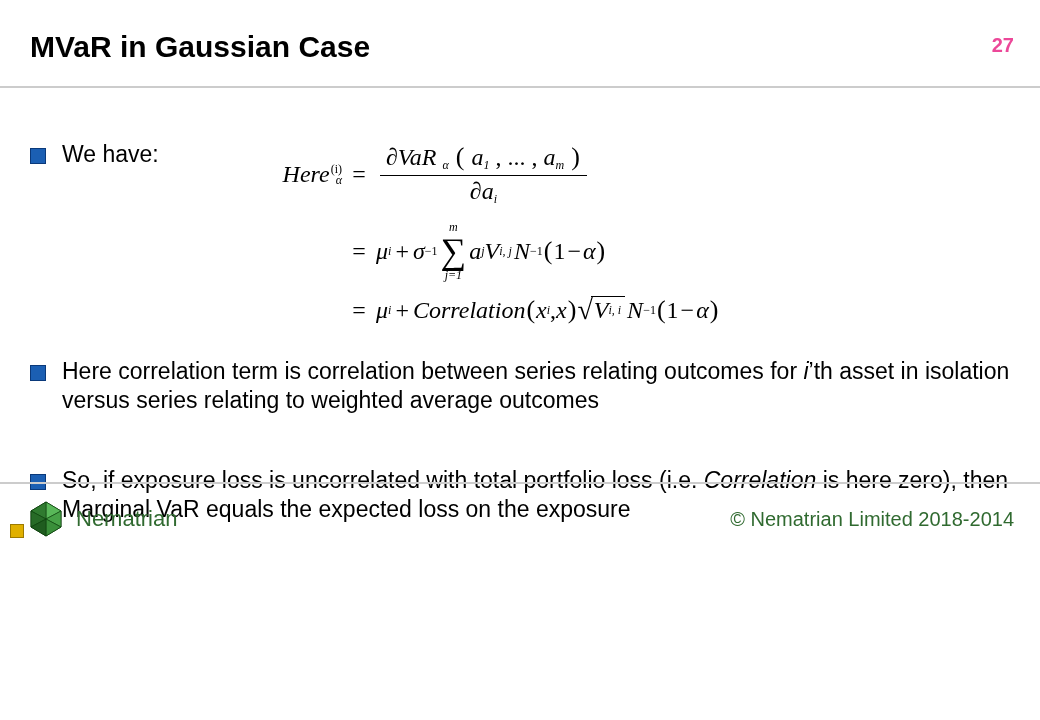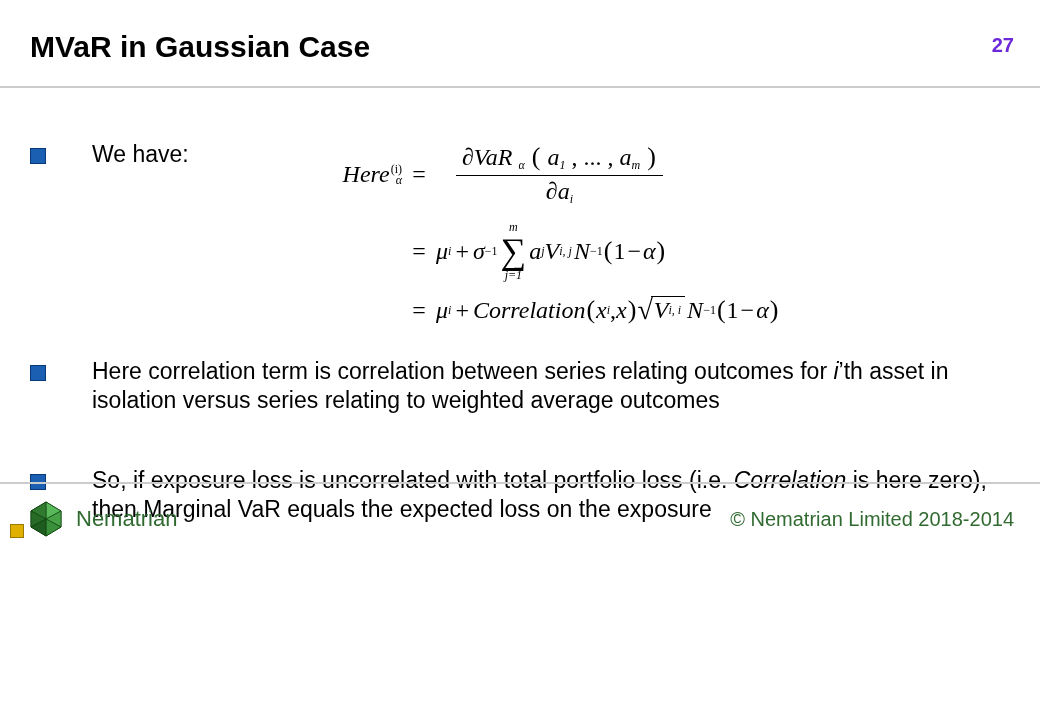--- a/index.html
+++ b/index.html
@@ -30,33 +30,32 @@
     font-size: 30px;
     font-weight: bold;
     color: #000;
   }
   .slide-number {
     position: absolute;
     right: 26px;
     top: 34px;
     font-size: 20px;
     font-weight: bold;
-    color: #6d28d9;
+    color: #ec4899;
   }
   .content {
     position: absolute;
     top: 100px;
     left: 30px;
     right: 30px;
   }
   .row {
     display: flex;
     align-items: flex-start;
     margin-top: 18px;
-    gap: 30px;
   }
   .sqbullet {
     width: 14px;
     height: 14px;
     flex: 0 0 14px;
     background: #1b5fb3;
     border: 1px solid #0a397a;
     margin-top: 8px;
     margin-right: 16px;
   }
@@ -112,21 +111,21 @@
   .ss .sup { }
   .ss .sub { }
   .subsmall { font-size: 12px; vertical-align: -4px; font-style: italic; }
   .supsmall { font-size: 12px; vertical-align: 8px; font-style: normal; }
 
   .frac {
     display: inline-flex;
     flex-direction: column;
     align-items: center;
     vertical-align: middle;
-    margin: 0 20px;
+    margin: 0 4px;
   }
   .frac .num, .frac .den {
     padding: 0 6px;
     white-space: nowrap;
   }
   .frac .bar {
     align-self: stretch;
     height: 1px;
     background: #000;
     margin: 2px 0;

